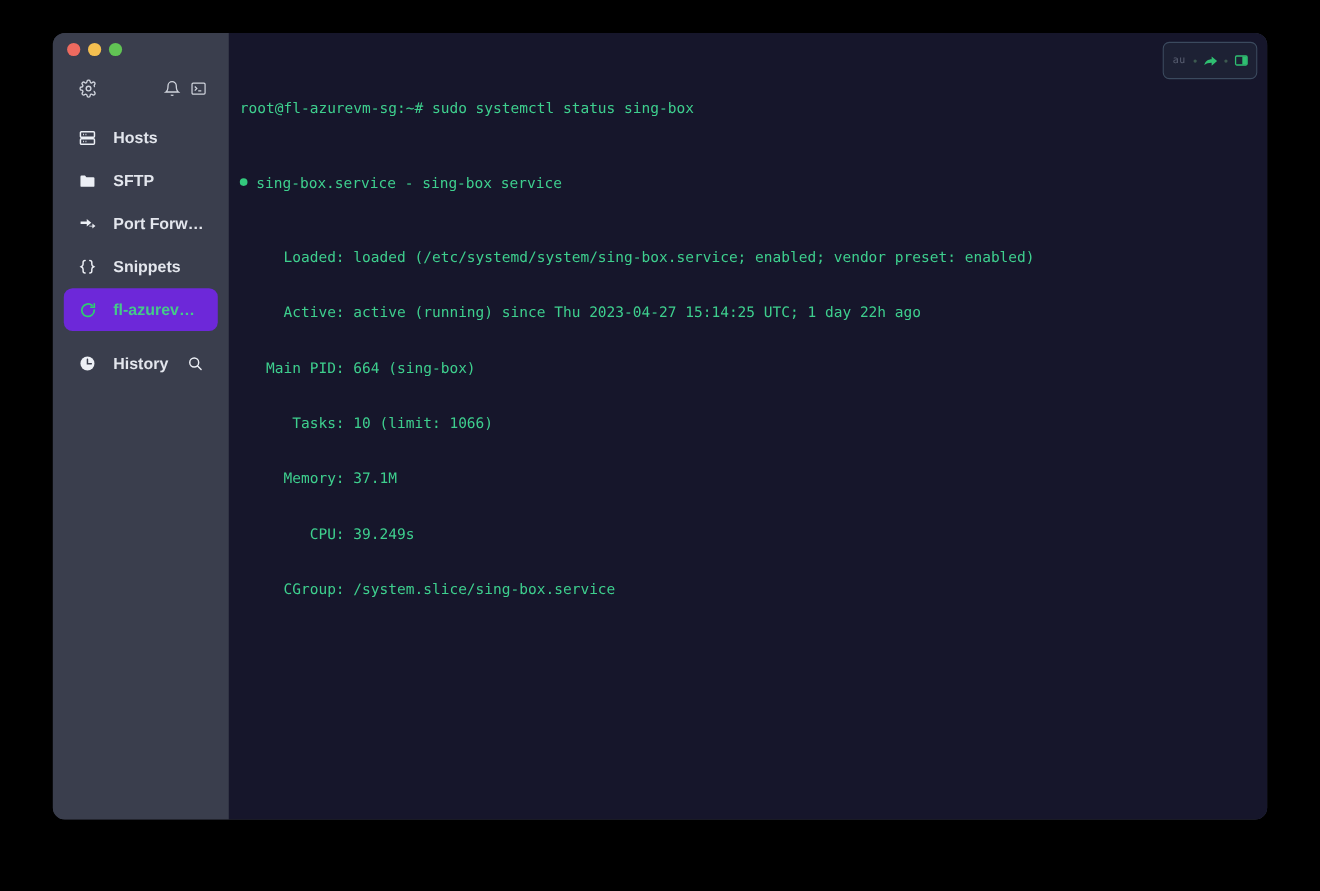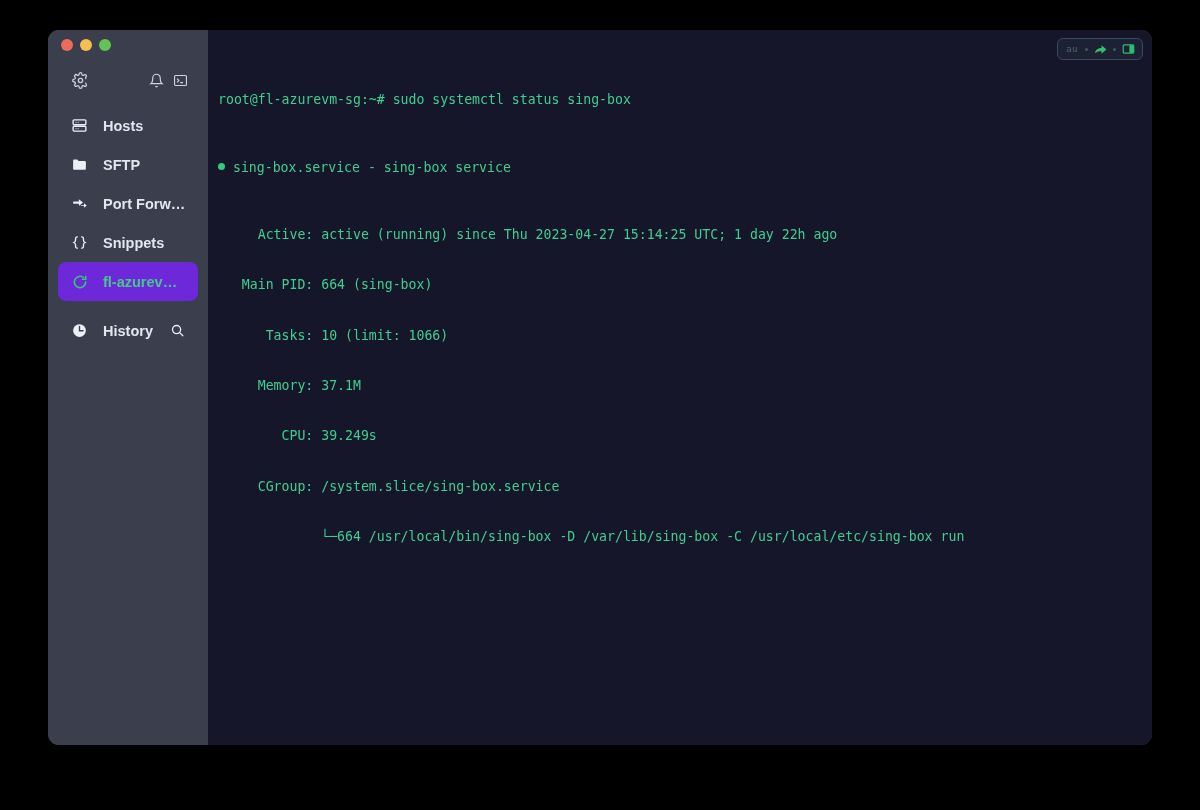--- a/index.html
+++ b/index.html
@@ -100,21 +100,21 @@
   
   #terminal-pane{
     flex:1 1 auto;
     background:#16162b;
     position:relative;
     overflow:hidden;
   }
   #term-toolbar{
     position:absolute;
     right:9px; top:8px;
-    height:22px;
+    height:34px;
     display:flex;
     align-items:center;
     gap:5px;
     padding:0 6px;
     border:1px solid #3b4a5e;
     border-radius:6px;
     background:#1d2134;
     z-index:5;
   }
   #term-toolbar .tb-text{
@@ -277,27 +277,27 @@
         </svg>
       </span>
     </div>
 
     <div id="term-body">
 
       <div class="tline">root@fl-azurevm-sg:~# sudo systemctl status sing-box</div>
 
       <div class="tline"><span class="status-dot"></span> <span>sing-box.service - sing-box service</span></div>
 
+      <div class="tline">     Loaded: loaded (/etc/systemd/system/sing-box.service; enabled; vendor preset: enabled)</div>
       <div class="tline">     Active: active (running) since Thu 2023-04-27 15:14:25 UTC; 1 day 22h ago</div>
       <div class="tline">   Main PID: 664 (sing-box)</div>
       <div class="tline">      Tasks: 10 (limit: 1066)</div>
       <div class="tline">     Memory: 37.1M</div>
       <div class="tline">        CPU: 39.249s</div>
       <div class="tline">     CGroup: /system.slice/sing-box.service</div>
-      <div class="tline">             └─664 /usr/local/bin/sing-box -D /var/lib/sing-box -C /usr/local/etc/sing-box run</div>
 
       <div class="gap"></div>
 
       
 
       
 
     </div>
   </div>
 </div>

